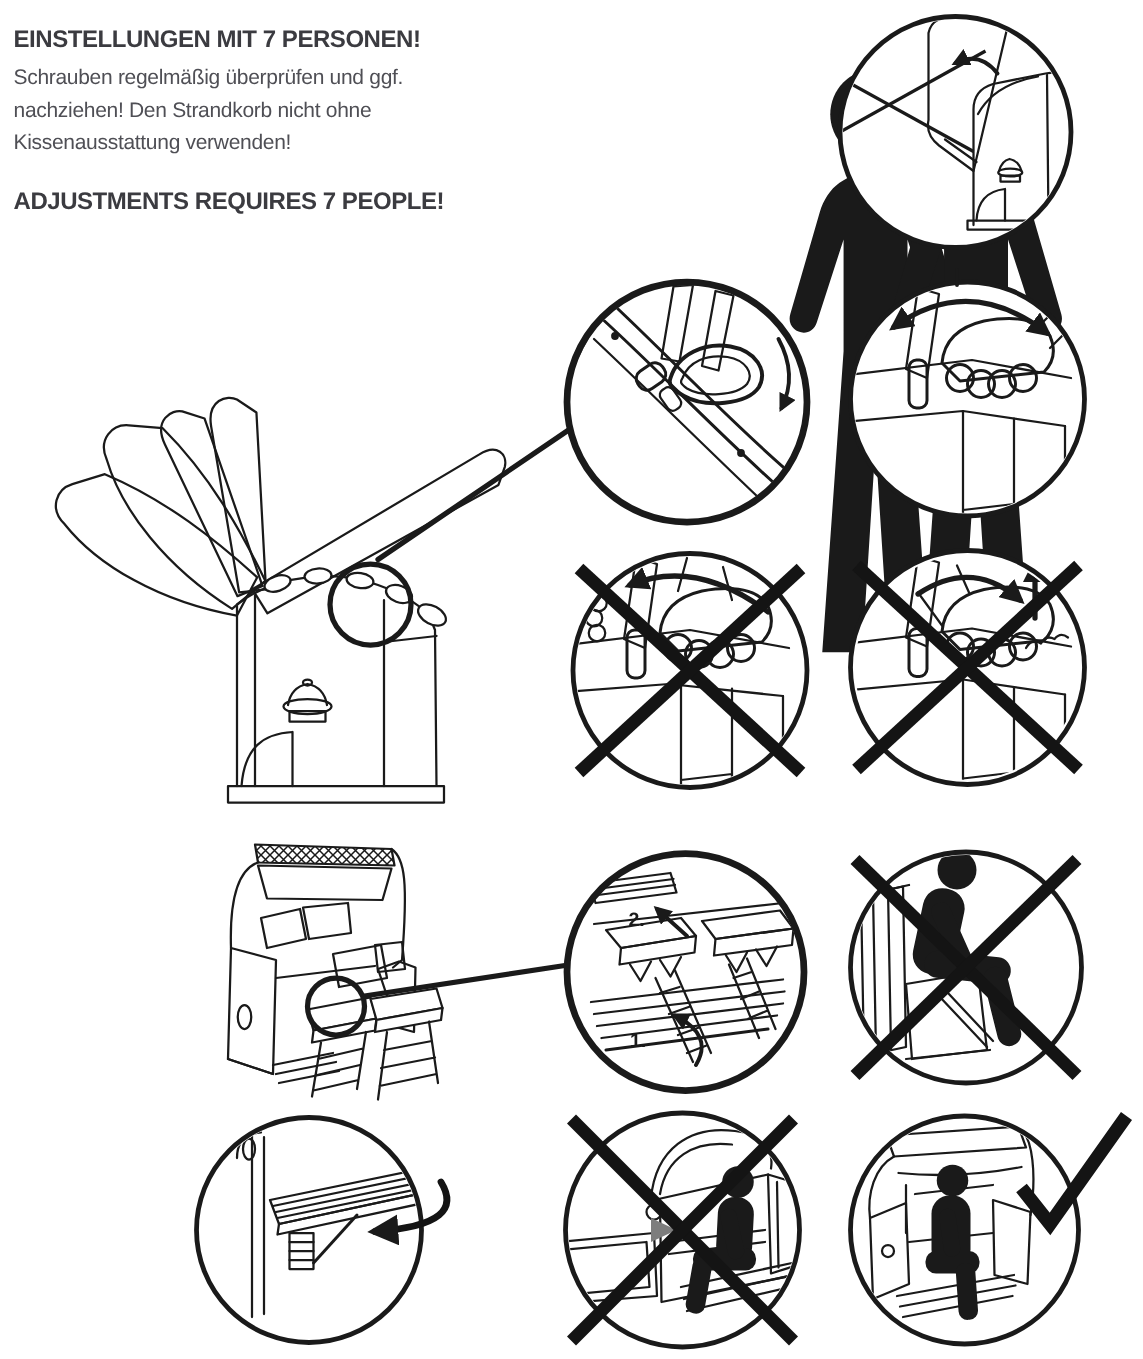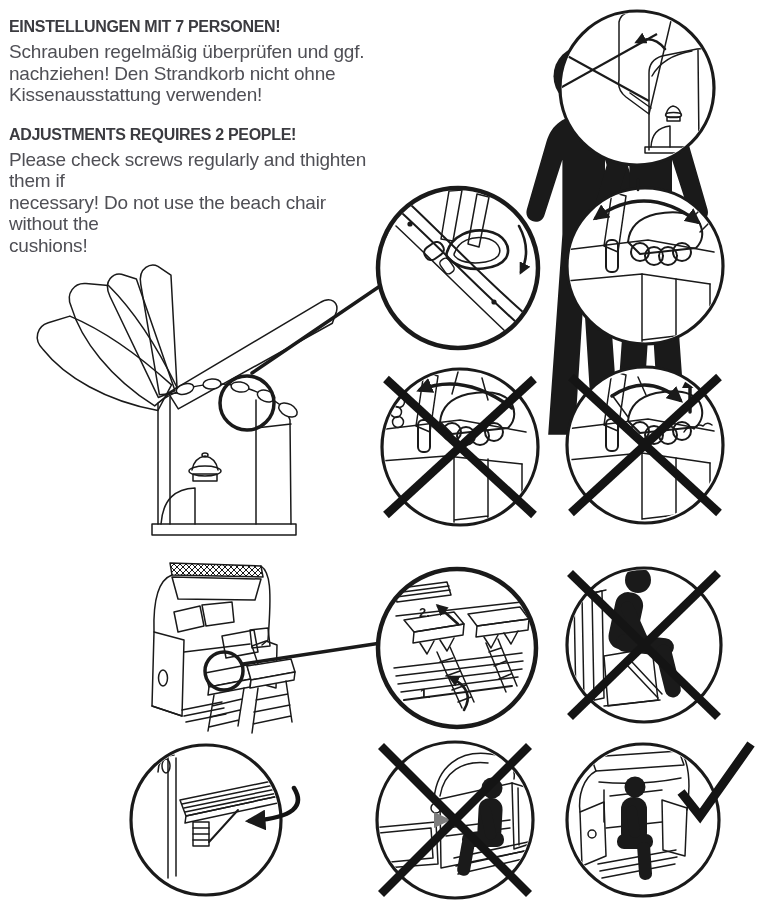--- a/index.html
+++ b/index.html
@@ -6,21 +6,21 @@
   body{
     width:762px;height:906px;position:relative;background:#ffffff;
     font-family:"Liberation Sans", sans-serif;overflow:hidden;
   }
   .textblock{position:absolute;left:9px;top:18px;width:366px;}
   .sec-title{
     margin:0 0 5px 0;font-size:16px;font-weight:bold;color:#3b3b40;
     letter-spacing:-0.3px;
   }
   .sec-body{
-    margin:0 0 20px 0;font-size:19px;line-height:21.5px;color:#4f4f55;
+    margin:0 0 20px 0;font-size:14px;line-height:21.5px;color:#4f4f55;
     white-space:pre-line;letter-spacing:-0.2px;
   }
   svg.diagram{position:absolute;left:0;top:0;}
   .ln{stroke:#1a1a1a;fill:none;stroke-width:2;stroke-linecap:round;stroke-linejoin:round;}
   .ln-thin{stroke:#1a1a1a;fill:none;stroke-width:1.5;stroke-linecap:round;stroke-linejoin:round;}
   .ln-med{stroke:#1a1a1a;fill:none;stroke-width:2.6;stroke-linecap:round;stroke-linejoin:round;}
   .ln-thick{stroke:#1a1a1a;fill:none;stroke-width:3.5;stroke-linecap:round;stroke-linejoin:round;}
   .cframe{stroke:#1a1a1a;fill:#ffffff;stroke-width:3.2;}
   .cframe-hv{stroke:#1a1a1a;fill:#ffffff;stroke-width:4.5;}
   .ink{fill:#1a1a1a;stroke:none;}
@@ -28,24 +28,21 @@
   .stepnum{font-family:"Liberation Sans",sans-serif;font-size:13px;font-weight:bold;fill:#1a1a1a;}
 </style>
 </head>
 <body>
 
 <div class="textblock">
   <h2 class="sec-title">EINSTELLUNGEN MIT 7 PERSONEN!</h2>
   <p class="sec-body">Schrauben regelmäßig überprüfen und ggf.
 nachziehen! Den Strandkorb nicht ohne
 Kissenausstattung verwenden!</p>
-  <h2 class="sec-title">ADJUSTMENTS REQUIRES 2 PEOPLE!</h2>
-  <p class="sec-body">Please  check screws regularly and thighten them if
-necessary! Do not use the beach chair without the
-cushions!</p>
+  <h2 class="sec-title">ADJUSTMENTS REQUIRES 7 PEOPLE!</h2>
 </div>
 
 <svg class="diagram" width="762" height="906" viewBox="0 0 762 906">
   <defs>
     <symbol id="sym-person" viewBox="0 0 100 250">
       <circle cx="50" cy="26" r="17" fill="#1a1a1a"></circle>
       <path fill="#1a1a1a" d="M50,48 C61,48 68,53 71,63 L82,101 C84,108 74,111 72,104
         L62,73 L62,115 L70,228 L55,228 L50,150 L45,228 L30,228 L38,115 L38,73
         L28,104 C26,111 16,108 18,101 L29,63 C32,53 39,48 50,48 Z"></path>
     </symbol>

